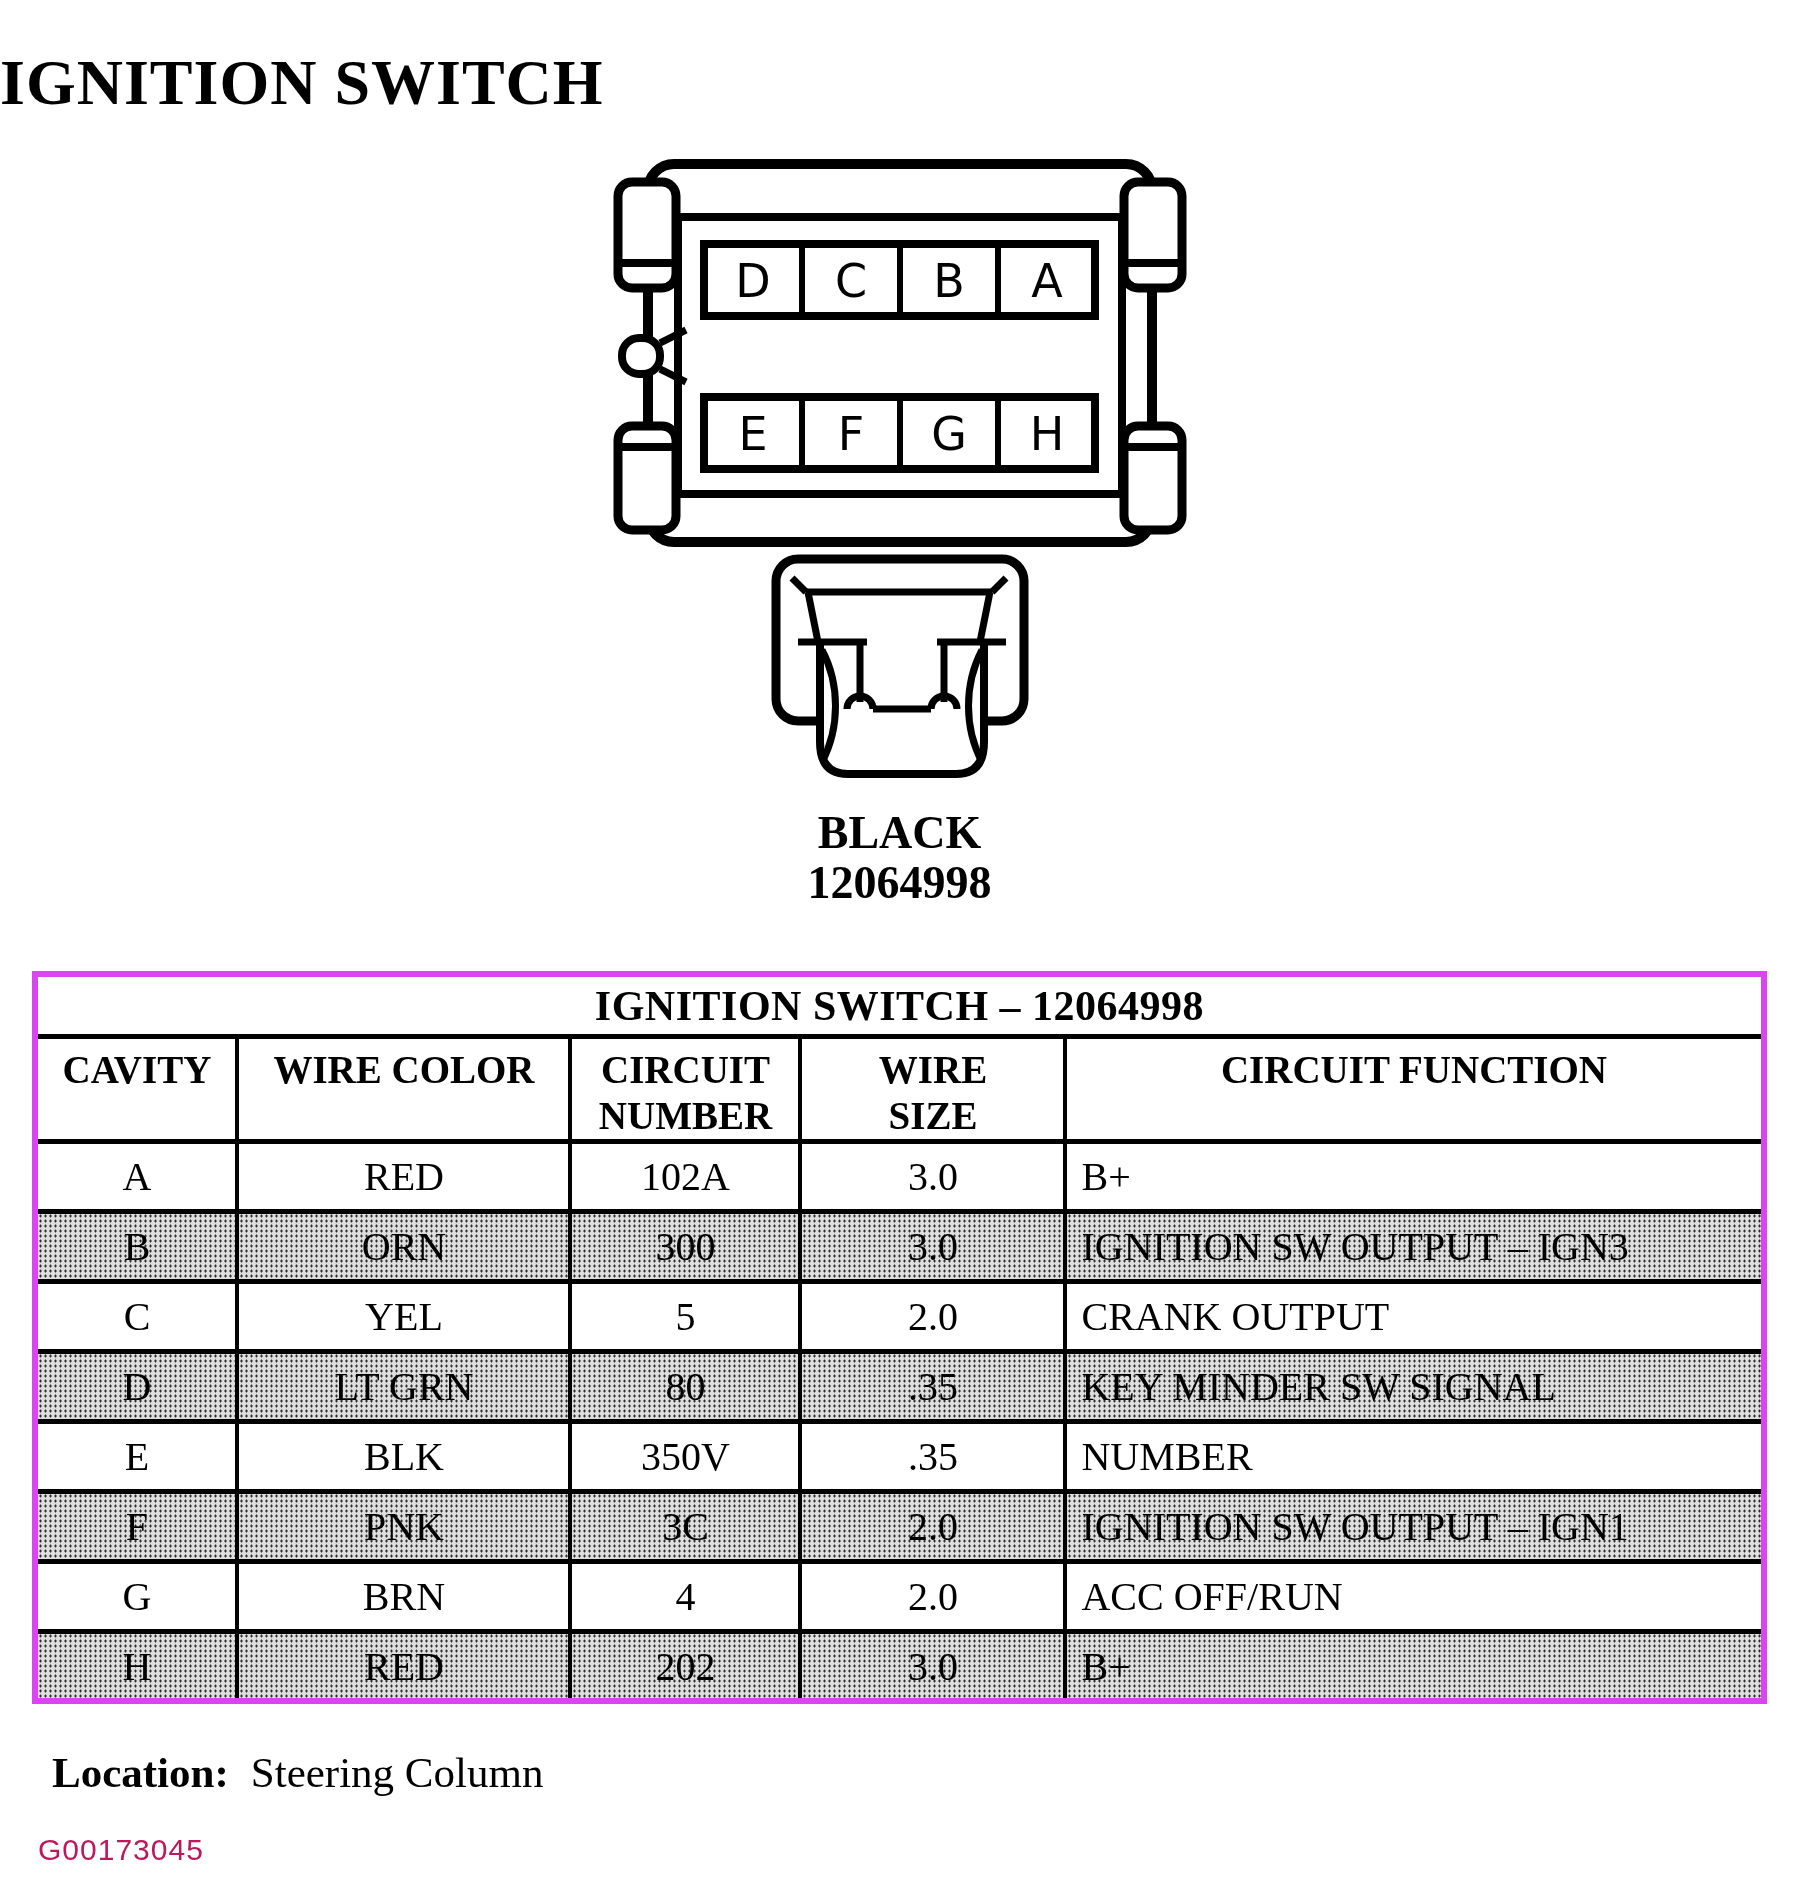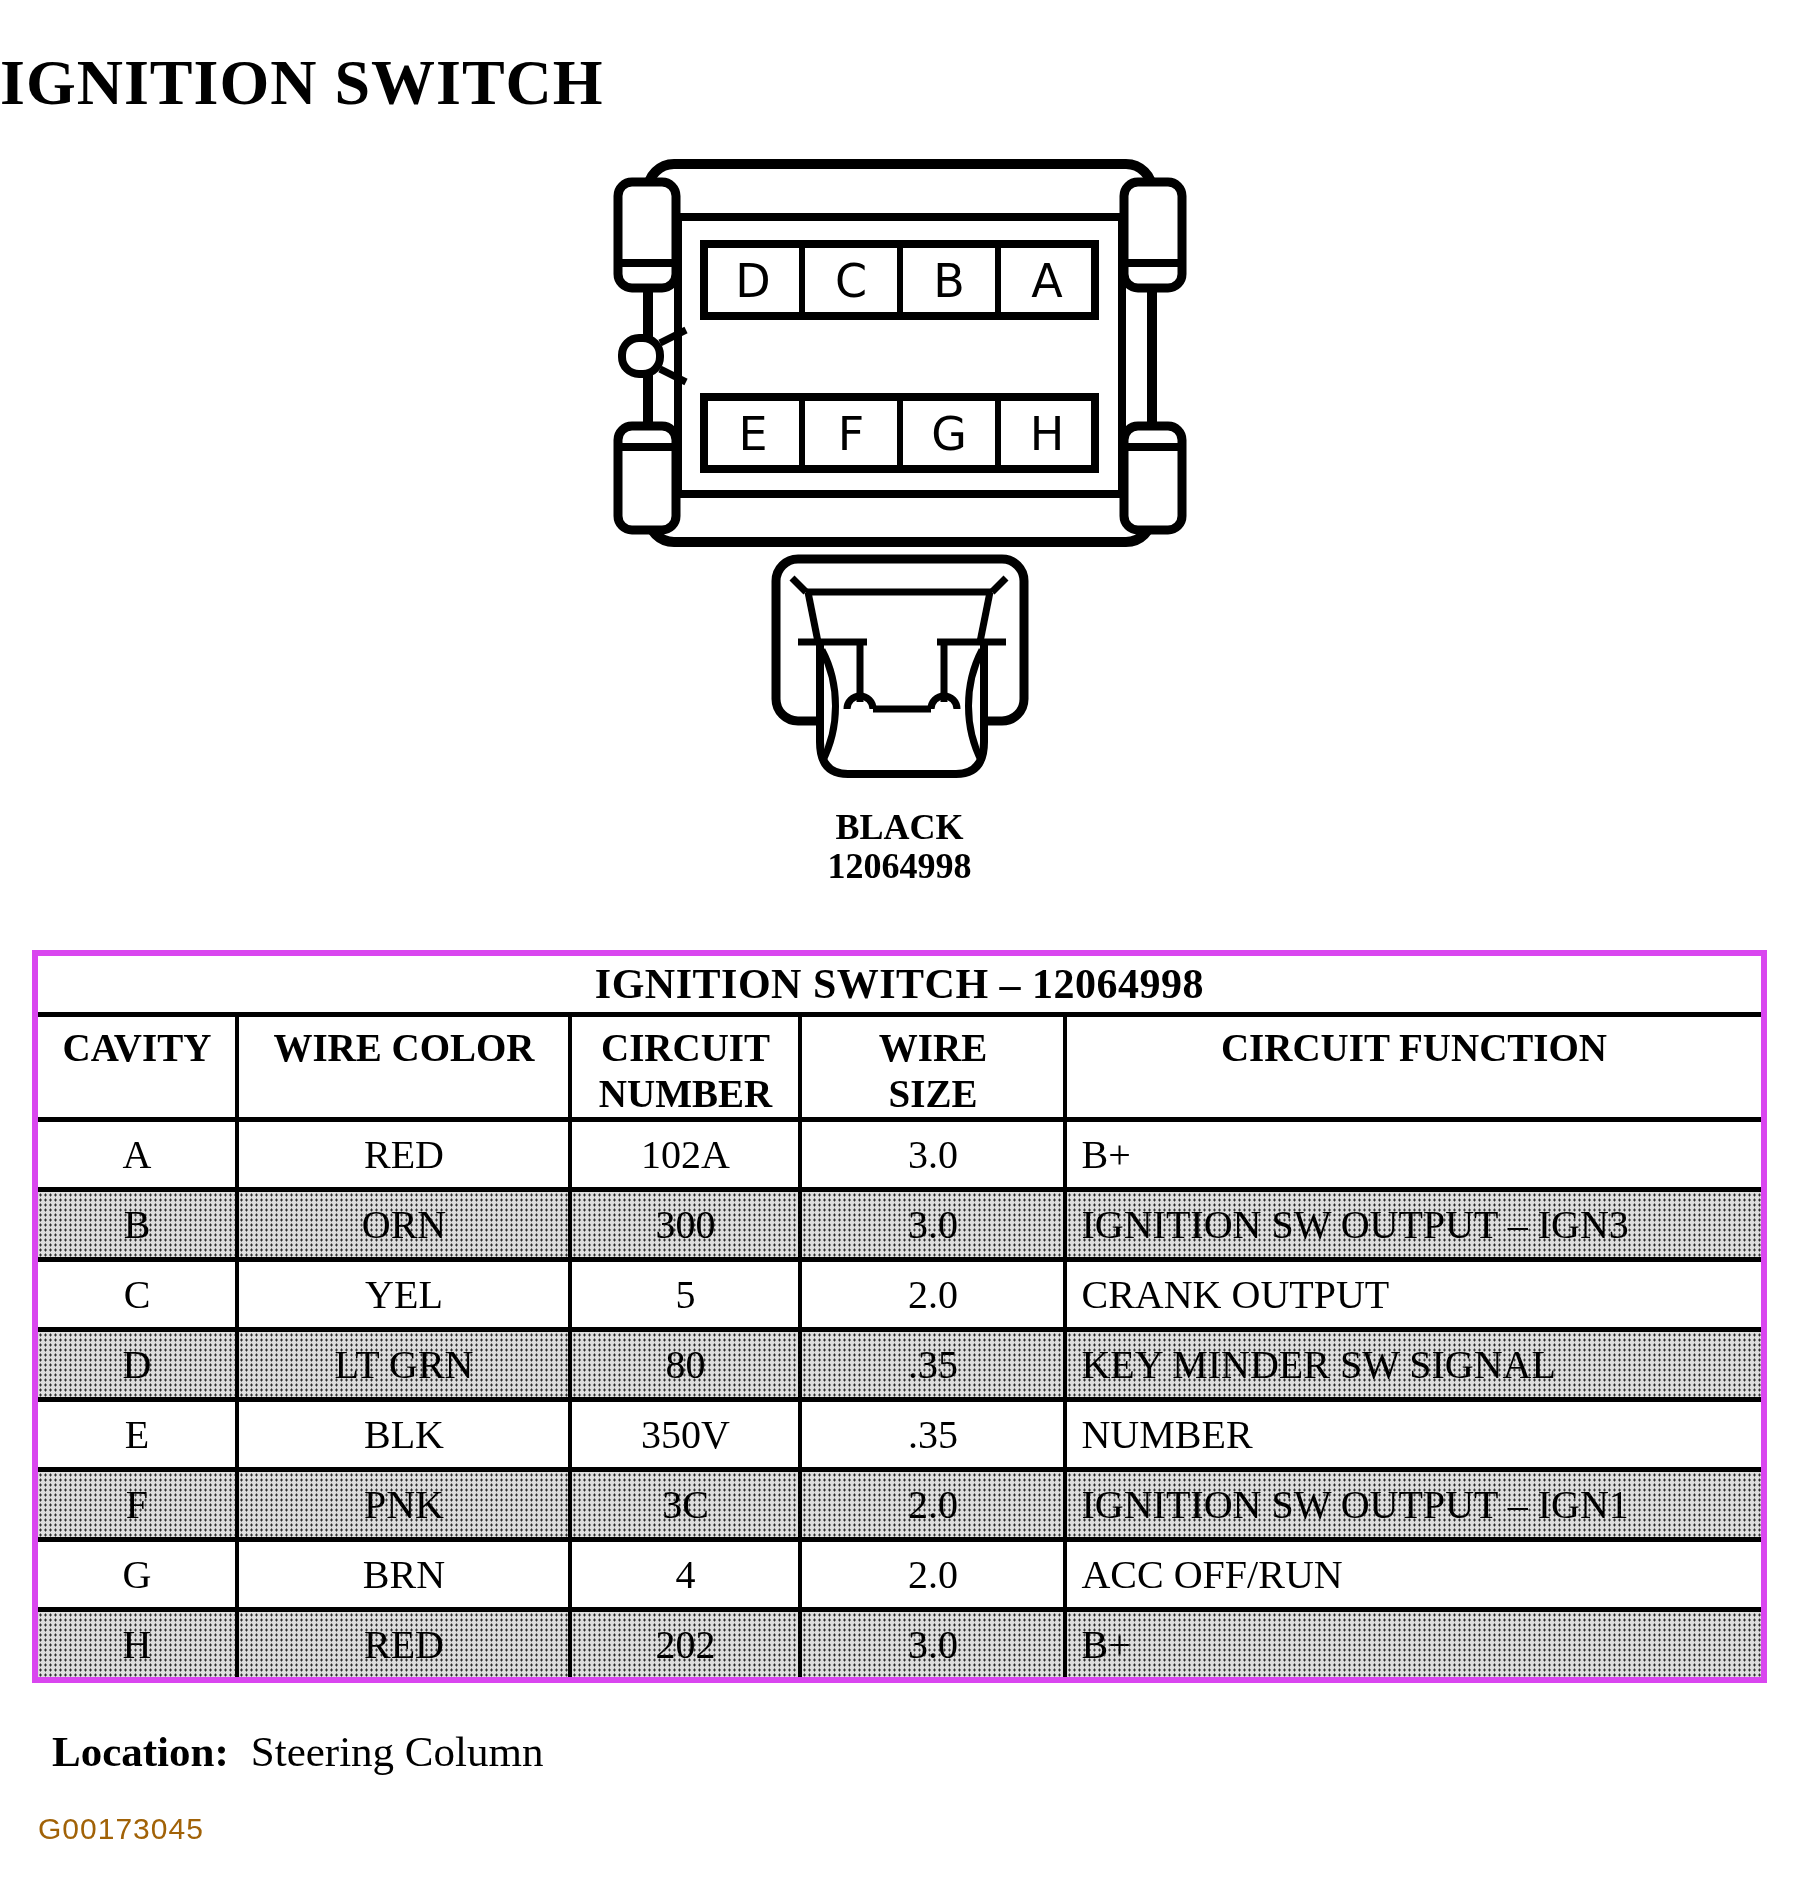--- a/index.html
+++ b/index.html
@@ -18,21 +18,21 @@
 
   .connector-wrap { width:700px; margin:22px auto 0; }
   .connector-wrap svg { display:block; }
   svg text.cavity-letter {
     font-family:"DejaVu Sans","Liberation Sans",sans-serif;
     font-size:46px; fill:#000;
   }
 
   .color-label {
     margin-top:6px; text-align:center;
-    font-size:36px; font-weight:bold; line-height:1.08;
+    font-size:46px; font-weight:bold; line-height:1.08;
   }
 
   table.pinout {
     border-collapse:collapse;
     margin:64px auto 0;
     width:1728px;
     table-layout:fixed;
   }
   table.pinout td, table.pinout th {
     border:4px solid #000;
@@ -67,21 +67,21 @@
   .location-line {
     margin-top:44px; padding-left:52px;
     font-size:43px;
   }
   .location-line .loc-label { font-weight:bold; }
   .location-line .loc-value { margin-left:22px; }
 
   .figure-id {
     margin-top:36px; padding-left:38px;
     font-family:"Liberation Sans","DejaVu Sans",sans-serif;
-    font-size:30px; color:#a16207; letter-spacing:1px;
+    font-size:30px; color:#be185d; letter-spacing:1px;
   }
 </style>
 </head>
 <body>
 
 <h1 class="page-title">IGNITION SWITCH</h1>
 
 <div class="connector-wrap">
   <svg width="700" height="660" viewBox="0 0 700 660">
 

